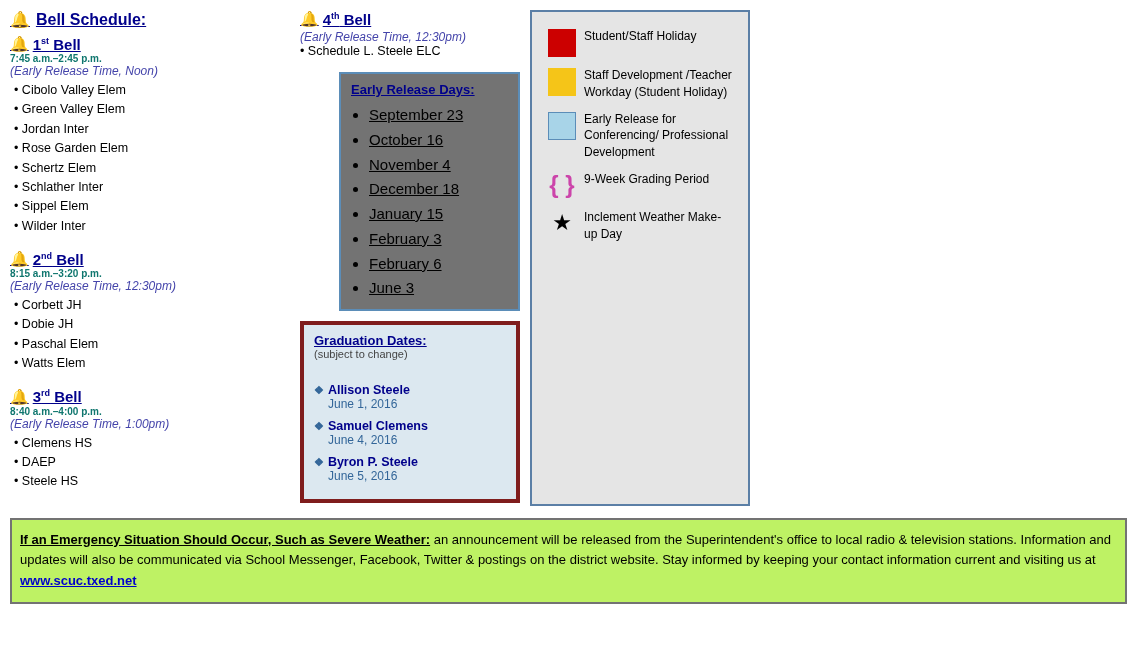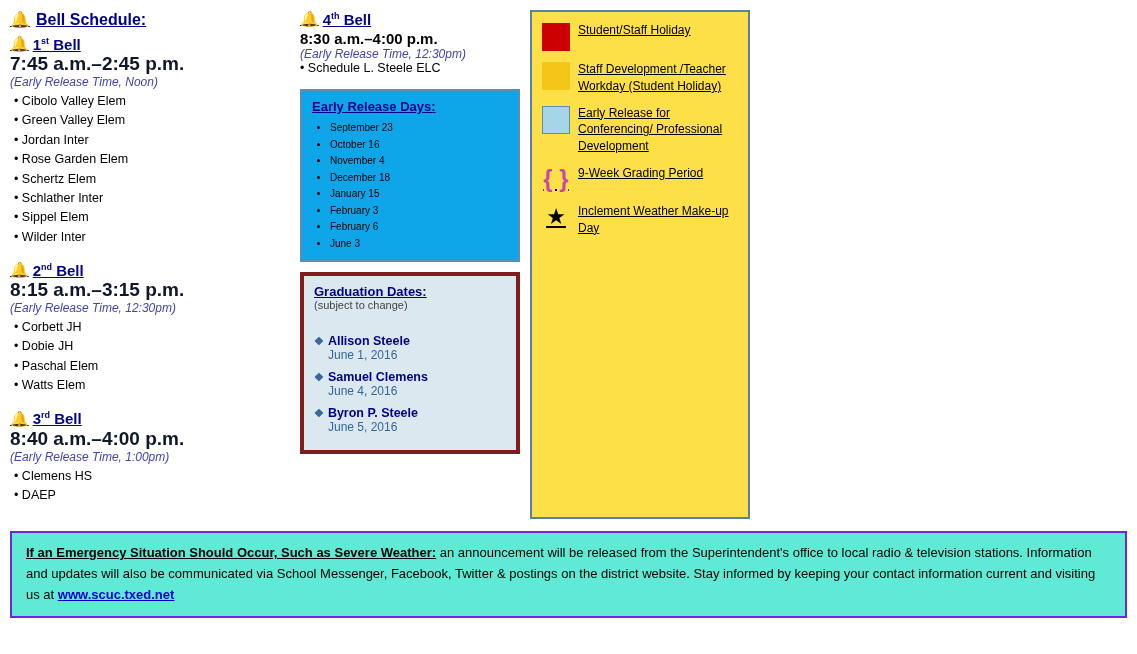--- a/index.html
+++ b/index.html
@@ -38,23 +38,23 @@
     .bell-name {
       font-size: 15px;
       font-weight: bold;
       color: #00008B;
       text-decoration: underline;
       display: flex;
       align-items: center;
       gap: 4px;
     }
     .bell-time {
-      font-size: 19px;
-      font-weight: bold;
-      color: #0f172a;
+      font-size: 10px;
+      font-weight: bold;
+      color: #0f766e;
     }
     .bell-early {
       font-style: italic;
       color: #4444aa;
       font-size: 12px;
       margin-bottom: 3px;
     }
     .school-list {
       list-style: none;
       padding-left: 4px;
@@ -92,38 +92,40 @@
       font-style: italic;
       color: #4444aa;
       font-size: 12px;
     }
     .fourth-bell-school {
       font-size: 12.5px;
       margin-bottom: 10px;
     }
     .early-release-box {
       border: 2px solid #5b8db8;
-      background: #0ea5e9;
+      background: #737373;
       padding: 8px 10px;
       margin-bottom: 10px;
+      margin-left: 39px;
     }
     .early-release-title {
       font-size: 13px;
       font-weight: bold;
       color: #00008B;
       text-decoration: underline;
       margin-bottom: 6px;
     }
     .early-release-list {
       list-style: disc;
       padding-left: 18px;
     }
     .early-release-list li {
-      font-size: 10px;
+      font-size: 15px;
       line-height: 1.65;
+      text-decoration: underline;
     }
     .graduation-box {
       border: 4px solid #7f1d1d;
       background: #dce8f0;
       padding: 8px 10px;
     }
     .graduation-title {
       font-size: 13px;
       font-weight: bold;
       color: #00008B;
@@ -151,24 +153,23 @@
       padding-left: 14px;
     }
     .diamond-icon {
       color: #336699;
       font-size: 11px;
     }
     
     .legend-column {
       flex: 1;
       border: 2px solid #5b7fa6;
-      padding: 10px;
-      background: #fde047;
+      padding: 16px;
+      background: #e5e5e5;
       max-width: 220px;
-      text-decoration: underline;
     }
     .legend-item {
       display: flex;
       align-items: flex-start;
       gap: 8px;
       margin-bottom: 10px;
     }
     .legend-box {
       width: 28px;
       height: 28px;
@@ -213,23 +214,23 @@
       font-size: 22px;
       color: #000;
     }
     .legend-text {
       font-size: 12px;
       line-height: 1.4;
     }
     
     .footer-bar {
       margin: 12px 10px 10px 10px;
-      border: 2px solid #6d28d9;
-      background: #5eead4;
-      padding: 10px 14px;
+      border: 2px solid #737373;
+      background: #bef264;
+      padding: 10px 8px;
       font-size: 13px;
       line-height: 1.6;
     }
     .footer-bar a {
       color: #0000cc;
       text-decoration: underline;
       font-weight: bold;
     }
     .footer-highlight {
       font-weight: bold;
@@ -264,52 +265,52 @@
             <li>Schlather Inter</li>
             <li>Sippel Elem</li>
             <li>Wilder Inter</li>
           </ul>
         </div>
         <div class="bell-section">
           <div class="bell-name">
             <span>🔔</span> 
             <span>2<sup>nd</sup> Bell</span>
           </div>
-          <div class="bell-time">8:15 a.m.–3:15 p.m.</div>
+          <div class="bell-time">8:15 a.m.–3:20 p.m.</div>
           <div class="bell-early">(Early Release Time, 12:30pm)</div>
           <ul class="school-list">
             <li>Corbett JH</li>
             <li>Dobie JH</li>
             <li>Paschal Elem</li>
             <li>Watts Elem</li>
           </ul>
         </div>
         <div class="bell-section">
           <div class="bell-name">
             <span>🔔</span> 
             <span>3<sup>rd</sup> Bell</span>
           </div>
           <div class="bell-time">8:40 a.m.–4:00 p.m.</div>
           <div class="bell-early">(Early Release Time, 1:00pm)</div>
           <ul class="school-list">
             <li>Clemens HS</li>
             <li>DAEP</li>
+            <li>Steele HS</li>
           </ul>
         </div>
       </div>
   </div>
 
   <div class="middle-column">
 
     <div class="bell-section">
       <div class="fourth-bell-title">
         <span>🔔</span>
         <span id="fourth-bell-name">4<sup>th</sup> Bell</span>
       </div>
-      <div class="fourth-bell-time">8:30 a.m.–4:00 p.m.</div>
       <div class="fourth-bell-early">(Early Release Time, 12:30pm)</div>
       <div class="fourth-bell-school">
         <span>• </span><span>Schedule L. Steele ELC</span>
       </div>
     </div>
 
     <div class="early-release-box">
       <div class="early-release-title">Early Release Days:</div>
       <ul class="early-release-list" id="early-release-list">
           <li>September 23</li>

